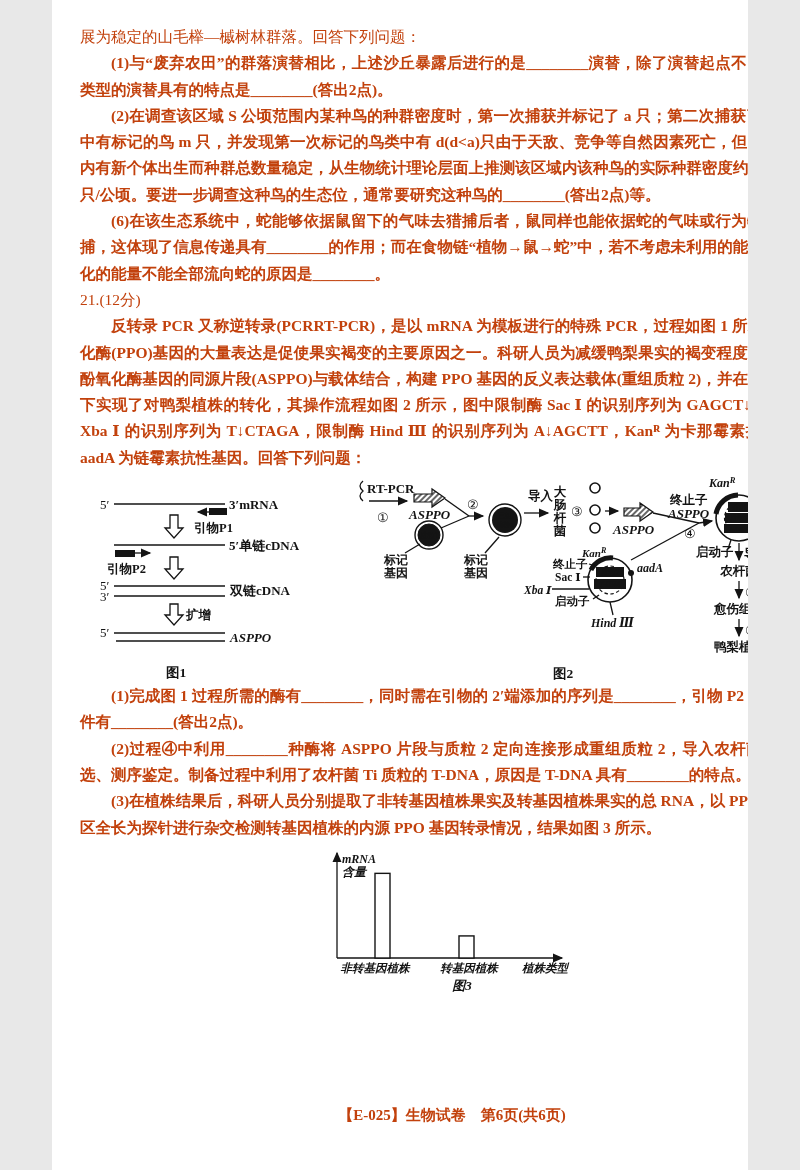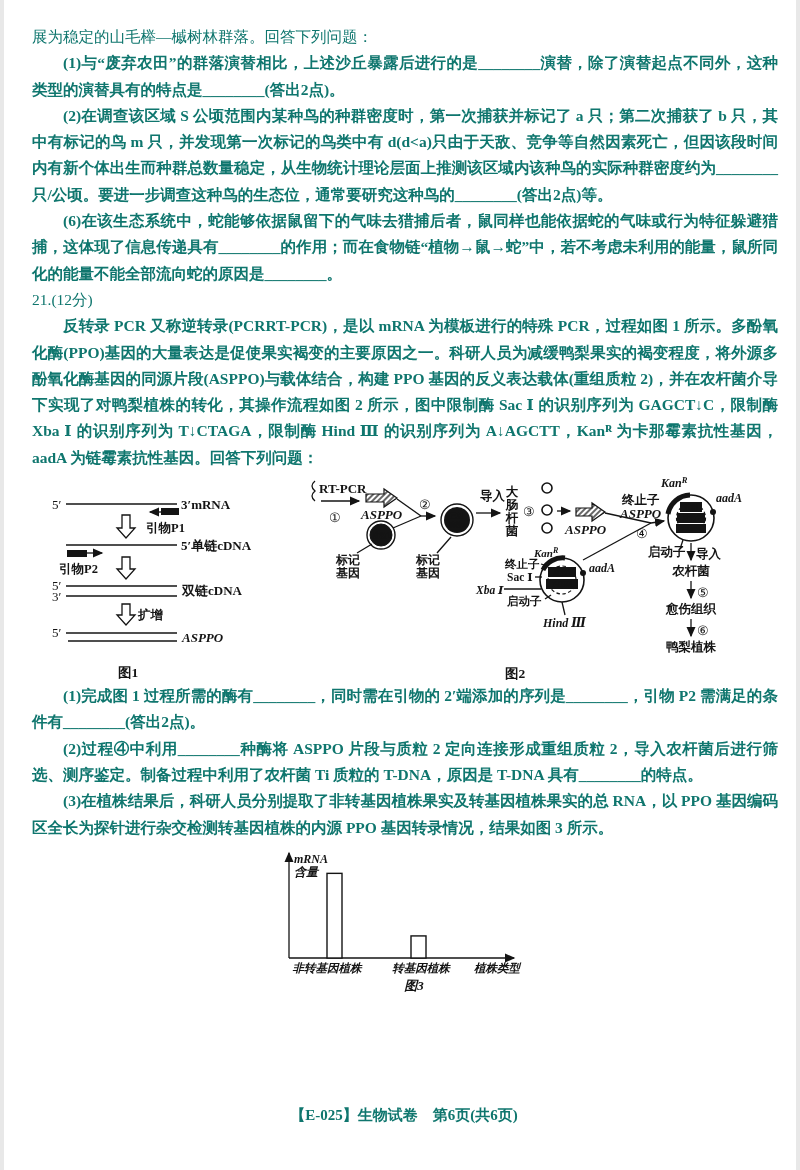--- a/index.html
+++ b/index.html
@@ -1,17 +1,17 @@
 <!DOCTYPE html>
 <html><head>
 <meta charset="utf-8">
 <style>
   html,body{margin:0;padding:0;background:#e8e8e8;}
-  .page{position:relative;width:792px;height:1170px;background:#ffffff;margin:0 auto;
-        font-family:"Liberation Serif","DejaVu Serif",serif;color:#0f766e;overflow:hidden;}
+  .page{position:relative;width:696px;height:1170px;background:#ffffff;margin:0 auto;
+        font-family:"Liberation Serif","DejaVu Serif",serif;color:#c2410c;overflow:hidden;}
   .content{position:absolute;left:28px;top:24px;width:746px;}
   p.line{margin:0;font-size:15.5px;line-height:26.3px;text-align:justify;
          font-family:"Liberation Serif","DejaVu Serif",serif;}
   p.indent{text-indent:2em;font-weight:bold;}
   .figwrap{position:relative;height:212px;width:100%;}
   .fig3wrap{position:relative;height:152px;width:100%;font-style:italic;}
   .abs{position:absolute;}
   svg text{font-family:"Liberation Serif","DejaVu Serif",serif;fill:#141414;}
   svg .it{font-style:italic;}
   svg .bd{font-weight:bold;}

